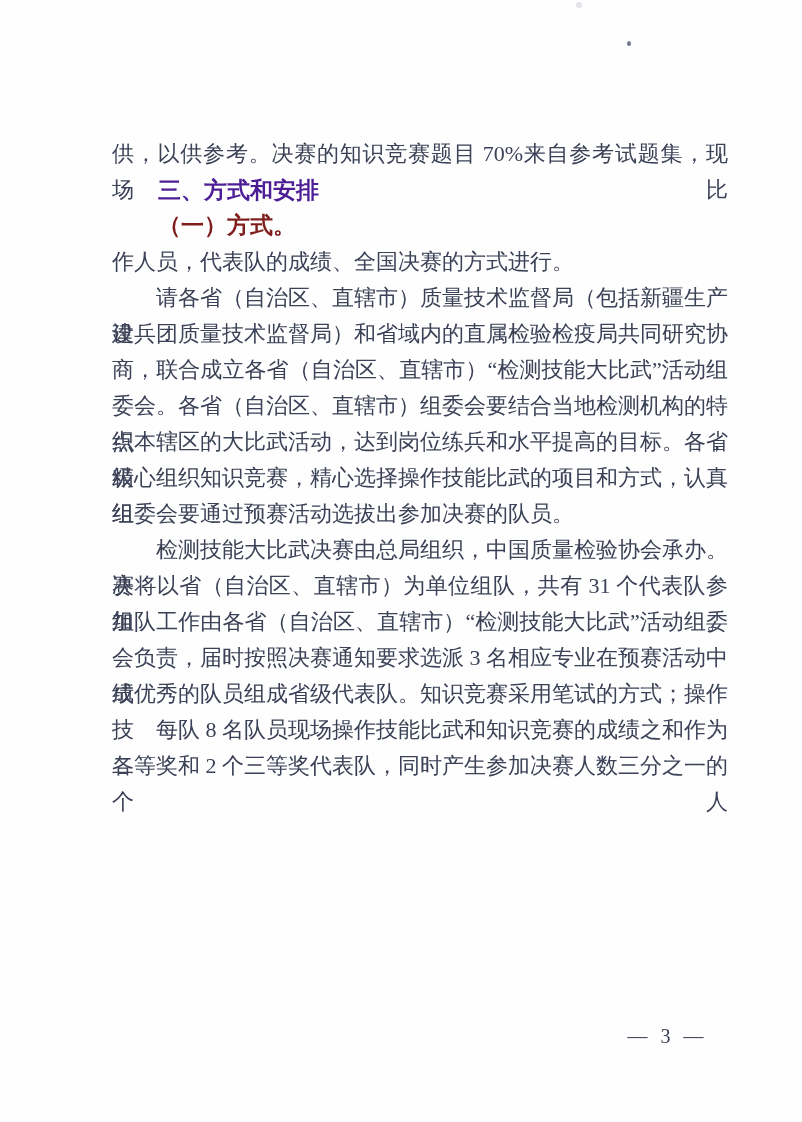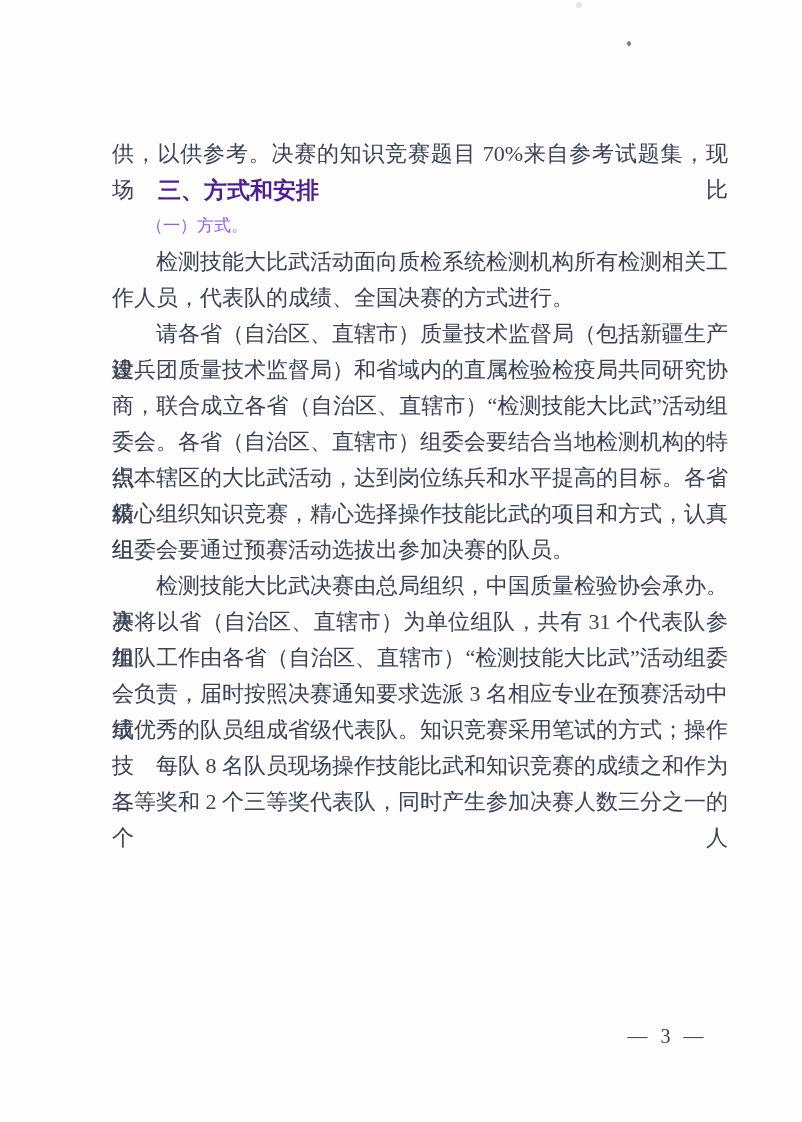--- a/index.html
+++ b/index.html
@@ -43,23 +43,23 @@
   .ln.ind {
     text-indent: 2em;
   }
   .ln.h1 {
     font-family: "Liberation Sans", "DejaVu Sans", sans-serif;
     font-weight: bold;
     font-size: 23px;
     color: #4c1d95;
   }
   .ln.h2 {
-    font-weight: normal;
-    font-size: 17px;
-    color: #8b5cf6;
+    font-weight: bold;
+    font-size: 23px;
+    color: #7f1d1d;
   }
   .page-number {
     position: absolute;
     top: 1022px;
     left: 620px;
     width: 95px;
     height: 28px;
     line-height: 28px;
     text-align: center;
     font-size: 20px;
@@ -93,21 +93,20 @@
 
 <div class="page">
 
   <span class="speck s1"></span>
   <span class="speck s2"></span>
 
   <div class="content">
     <p class="ln j">供，以供参考。决赛的知识竞赛题目 70%来自参考试题集，现场比</p>
     <p class="ln h1 ind">三、方式和安排</p>
     <p class="ln h2 ind">（一）方式。</p>
-    <p class="ln j ind">检测技能大比武活动面向质检系统检测机构所有检测相关工</p>
     <p class="ln">作人员，代表队的成绩、全国决赛的方式进行。</p>
     <p class="ln j ind">请各省（自治区、直辖市）质量技术监督局（包括新疆生产建</p>
     <p class="ln j">设兵团质量技术监督局）和省域内的直属检验检疫局共同研究协</p>
     <p class="ln j">商，联合成立各省（自治区、直辖市）“检测技能大比武”活动组</p>
     <p class="ln j">委会。各省（自治区、直辖市）组委会要结合当地检测机构的特点，</p>
     <p class="ln j">织本辖区的大比武活动，达到岗位练兵和水平提高的目标。各省级</p>
     <p class="ln j">精心组织知识竞赛，精心选择操作技能比武的项目和方式，认真组</p>
     <p class="ln">组委会要通过预赛活动选拔出参加决赛的队员。</p>
     <p class="ln j ind">检测技能大比武决赛由总局组织，中国质量检验协会承办。决</p>
     <p class="ln j">赛将以省（自治区、直辖市）为单位组队，共有 31 个代表队参加。</p>

